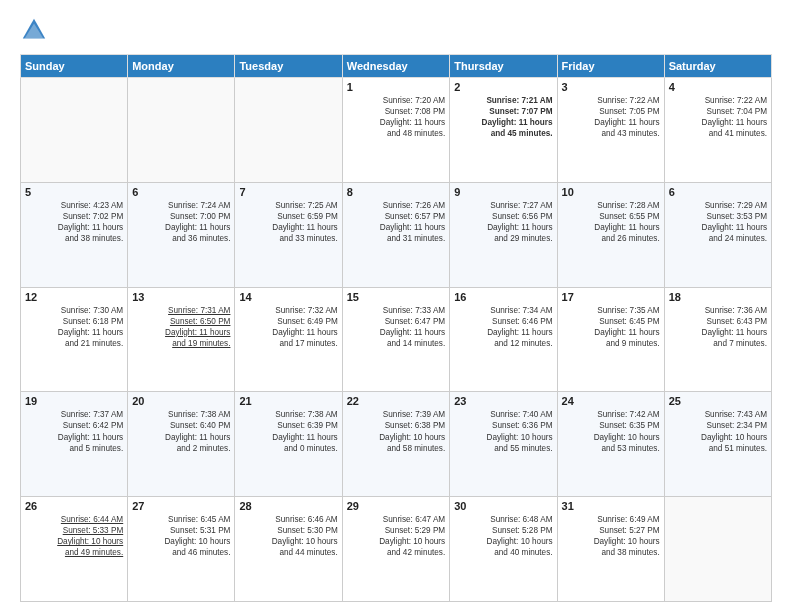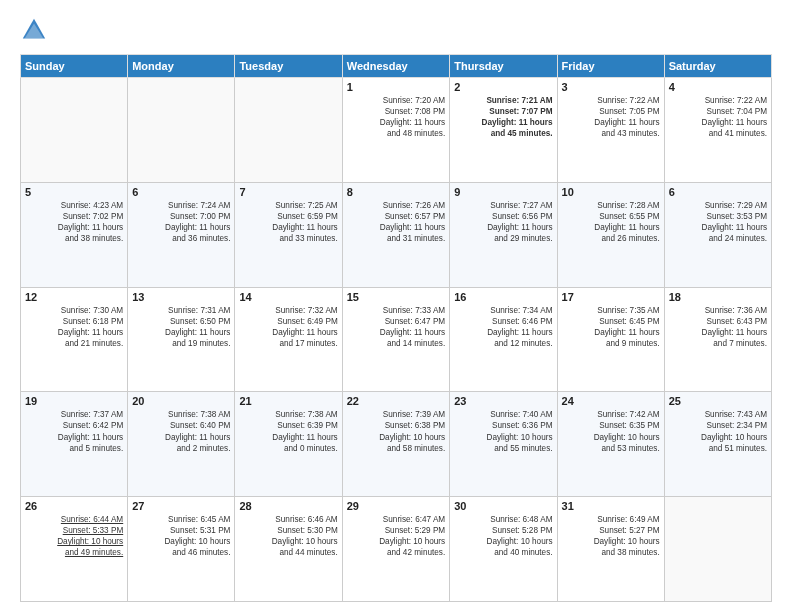--- a/index.html
+++ b/index.html
@@ -215,21 +215,21 @@
         <tr>
           <td>
             <span class="day-num">12</span>
             <div class="day-info" style="white-space: pre-line;">Sunrise: 7:30 AM
 Sunset: 6:18 PM
 Daylight: 11 hours
 and 21 minutes.</div>
           </td>
           <td>
             <span class="day-num">13</span>
-            <div class="day-info" style="white-space: pre-line;">Sunrise: 7:31 AM
+            <div class="day-info" style="white-space: pre-line; text-decoration: underline;">Sunrise: 7:31 AM
 Sunset: 6:50 PM
 Daylight: 11 hours
 and 19 minutes.</div>
           </td>
           <td>
             <span class="day-num">14</span>
             <div class="day-info" style="white-space: pre-line;">Sunrise: 7:32 AM
 Sunset: 6:49 PM
 Daylight: 11 hours
 and 17 minutes.</div>

